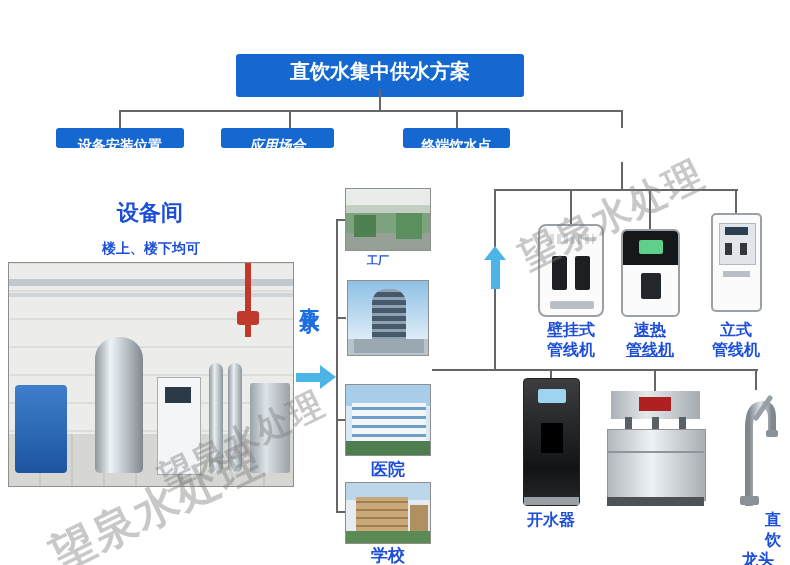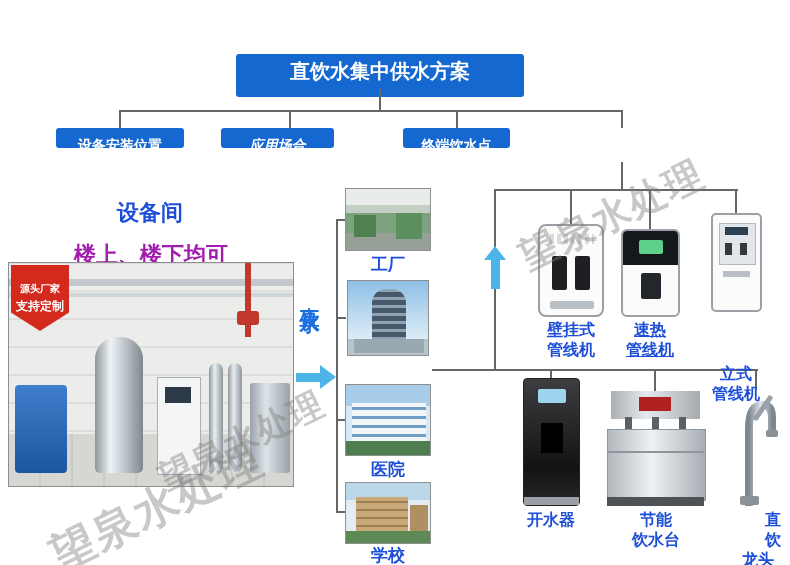--- a/index.html
+++ b/index.html
@@ -18,21 +18,21 @@
   .scheme{left:236px;top:54px;width:288px;height:43px;line-height:35px;font-size:20px;}
   .branch{top:128px;height:20px;line-height:34px;font-size:14px;}
   .b1{left:56px;width:128px;}
   .b2{left:221px;width:113px;font-style:italic;}
   .b3{left:403px;width:107px;}
   .b4{left:565px;width:113px;}
   .line{position:absolute;background:#666;}
   .lbl{position:absolute;font-weight:700;color:#1d4ed8;text-align:center;}
   .lbl2{line-height:20px;font-size:16px;}
   .eq-head{left:70px;top:198px;width:160px;font-size:22px;}
-  .eq-note{left:36px;top:240px;width:230px;font-size:22px;color:#a21caf;}
+  .eq-note{left:36px;top:240px;width:230px;font-size:14px;color:#1d4ed8;}
   .flow-label{
     position:absolute;left:297px;top:292px;writing-mode:vertical-rl;text-orientation:upright;
     font-size:20px;font-weight:700;color:#1d6fe0;letter-spacing:3px;
   }
   .photo{position:absolute;border:1px solid #8f8f8f;box-sizing:border-box;overflow:hidden;}
   .pd{position:absolute;}
   
   .eq-photo{left:8px;top:262px;width:286px;height:225px;background:
     repeating-linear-gradient(0deg,#ececea 0 26px,#dddddb 26px 28px),
     #ececea;}
@@ -145,41 +145,37 @@
     <div class="pd eq-redpipe"></div>
     <div class="pd eq-redvalve"></div>
     <div class="pd eq-floor"></div>
     <div class="pd eq-blue"></div>
     <div class="pd eq-tank"></div>
     <div class="pd eq-cab"></div>
     <div class="pd eq-cab-scr"></div>
     <div class="pd eq-ro1"></div>
     <div class="pd eq-ro2"></div>
     <div class="pd eq-tank2"></div>
-    <div class="badge">
-      <span class="l1">源头厂家</span>
-      <span class="l2">支持定制</span>
-    </div>
   </div>
 
   <div class="flow-label">直饮水</div>
   <div class="arr-bar" style="left:296px;top:373px;width:26px;height:9px;"></div>
   <div class="arr-right-head" style="left:320px;top:365px;"></div>
 
   <div class="line" style="left:336px;top:219px;width:2px;height:294px;"></div>
   <div class="line" style="left:338px;top:219px;width:8px;height:2px;"></div>
   <div class="line" style="left:338px;top:317px;width:8px;height:2px;"></div>
   <div class="line" style="left:338px;top:419px;width:8px;height:2px;"></div>
   <div class="line" style="left:338px;top:511px;width:8px;height:2px;"></div>
 
   <div class="photo ph-factory">
     <div class="pd phf-m1"></div>
     <div class="pd phf-m2"></div>
   </div>
-  <div class="lbl" style="left:345px;top:253px;width:86px;font-size:17px;">工厂</div>
+  <div class="lbl" style="left:335px;top:253px;width:86px;font-size:11px;">工厂</div>
 
   <div class="photo ph-hotel">
     <div class="pd phh-tower"></div>
     <div class="pd phh-base"></div>
   </div>
 
   <div class="photo ph-hospital">
     <div class="pd phs-bld"></div>
     <div class="pd phs-green"></div>
   </div>
@@ -227,45 +223,41 @@
     <span style="display:block;">管线机</span>
   </div>
 
   <div class="appl upright-unit">
     <div class="uu-panel"></div>
     <div class="uu-scr"></div>
     <div class="uu-t1"></div>
     <div class="uu-t2"></div>
     <div class="uu-tray"></div>
   </div>
-  <div class="lbl lbl2" style="left:703px;top:320px;width:66px;margin-top:44px;">
+  <div class="lbl lbl2" style="left:703px;top:320px;width:66px;">
     <span style="display:block;">立式</span>
     <span style="display:block;">管线机</span>
   </div>
 
   <div class="appl boiler">
     <div class="bo-scr"></div>
     <div class="bo-slot"></div>
     <div class="bo-base"></div>
   </div>
   <div class="lbl" style="left:518px;top:510px;width:66px;font-size:16px;">开水器</div>
 
   <div class="appl fountain">
     <div class="fo-back"></div>
     <div class="fo-led"></div>
     <div class="fo-faucet fo-f1"></div>
     <div class="fo-faucet fo-f2"></div>
     <div class="fo-faucet fo-f3"></div>
     <div class="fo-body"></div>
     <div class="fo-seam"></div>
     <div class="fo-base"></div>
-  </div>
-  <div class="lbl lbl2" style="left:622px;top:510px;width:68px;">
-    <span style="display:block;">节能</span>
-    <span style="display:block;">饮水台</span>
   </div>
 
   <div class="appl faucet-wrap">
     <svg width="42" height="116" viewBox="0 0 42 116">
       <defs>
         <linearGradient id="chrome" x1="0" y1="0" x2="1" y2="0">
           <stop offset="0" stop-color="#7f878e"></stop>
           <stop offset="0.5" stop-color="#dde2e7"></stop>
           <stop offset="1" stop-color="#7f878e"></stop>
         </linearGradient>

